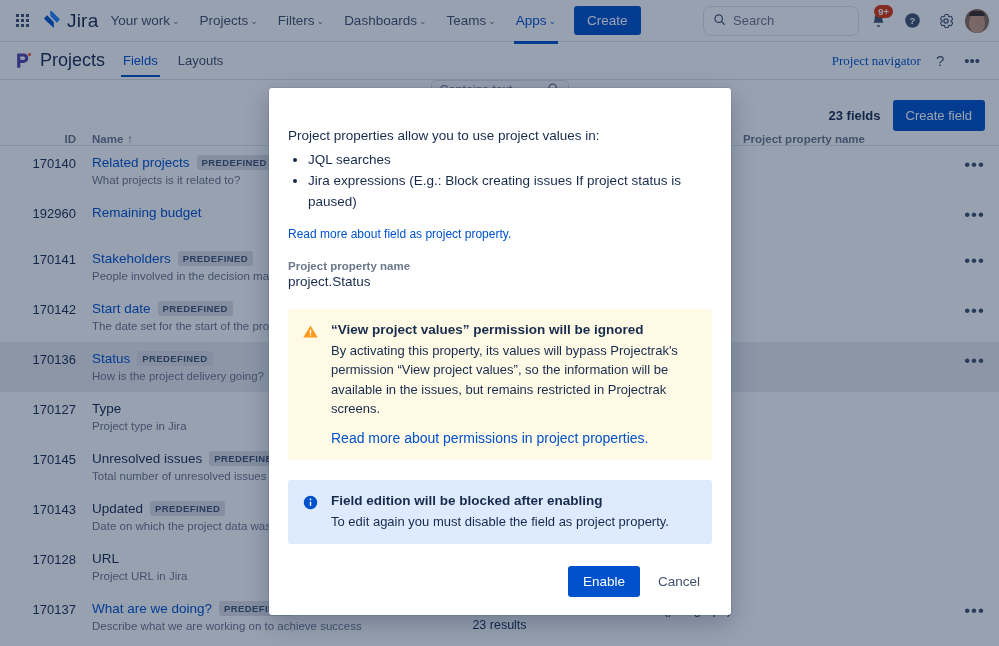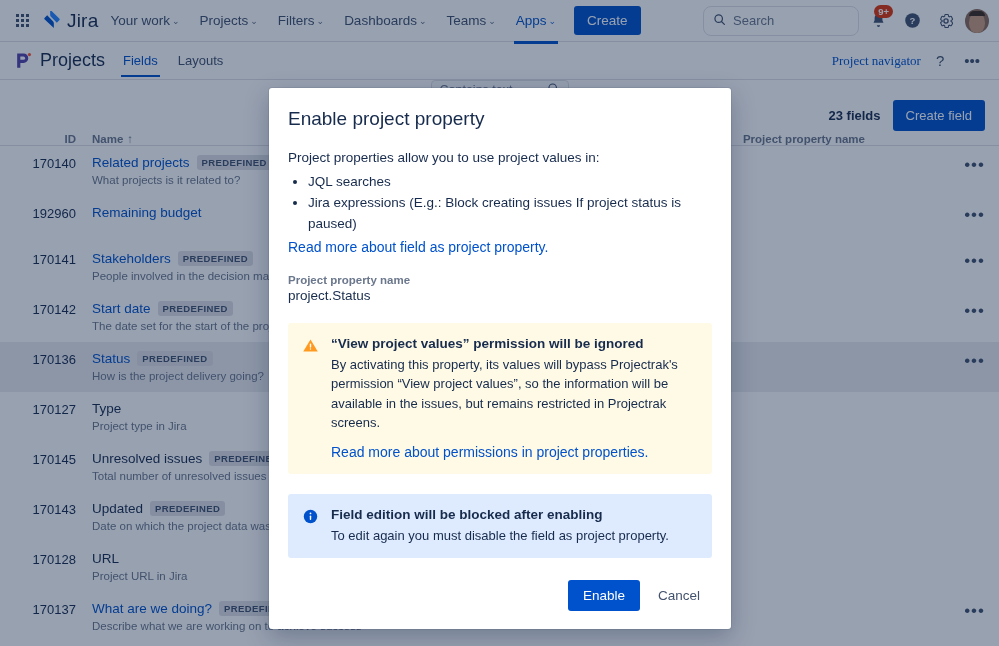--- a/index.html
+++ b/index.html
@@ -132,21 +132,21 @@
   .modal {
     position: absolute; left: 269px; top: 88px; width: 462px;
     background: #fff; border-radius: 3px; z-index: 30;
     box-shadow: 0 0 0 1px rgba(9,30,66,.08), 0 8px 24px rgba(9,30,66,.28);
     padding: 20px 19px 18px 19px;
   }
   .modal-title { font-size: 19px; color: #172b4d; font-weight: 500; }
   .modal-lead { font-size: 13.5px; color: #172b4d; margin-top: 20px; }
   .modal-list { margin: 7px 0 0 20px; }
   .modal-list li { font-size: 13.5px; color: #172b4d; line-height: 1.55; }
-  .modal-link { font-size: 14px; color: #0052cc; text-decoration: none; cursor: pointer; display: inline-block; margin-top: 4px; }
+  .modal-link { font-size: 12px; color: #0052cc; text-decoration: none; cursor: pointer; display: inline-block; margin-top: 14px; }
   .prop-label { font-size: 11.5px; color: #6b778c; font-weight: 700; margin-top: 18px; }
   .prop-value { font-size: 13.5px; color: #172b4d; margin-top: 2px; }
 
   .alert { display: flex; gap: 11px; border-radius: 3px; padding: 13px 14px; margin-top: 20px; }
   .alert.warn { background: #fffae6; }
   .alert.info { background: #deebff; }
   .alert-icon { flex: 0 0 18px; padding-top: 1px; }
   .alert-title { font-size: 13.5px; color: #172b4d; font-weight: 700; }
   .alert-body { font-size: 13px; color: #172b4d; line-height: 1.5; margin-top: 4px; }
   .alert-link { font-size: 14px; color: #0052cc; cursor: pointer; display: inline-block; margin-top: 11px; }
@@ -425,21 +425,20 @@
       
       
     </div>
   </div>
 
   <div class="footer-count">23 results</div>
 
   <div class="scrim"></div>
 
   <div class="modal">
-    <div class="modal-title">Enable project property</div>
     <div class="modal-lead">Project properties allow you to use project values in:</div>
     <ul class="modal-list">
       <li>JQL searches</li>
       <li>Jira expressions (E.g.: Block creating issues If project status is paused)</li>
     </ul>
     <a class="modal-link">Read more about field as project property.</a>
     <div class="prop-label">Project property name</div>
     <div class="prop-value">project.Status</div>
 
     <div class="alert warn">

